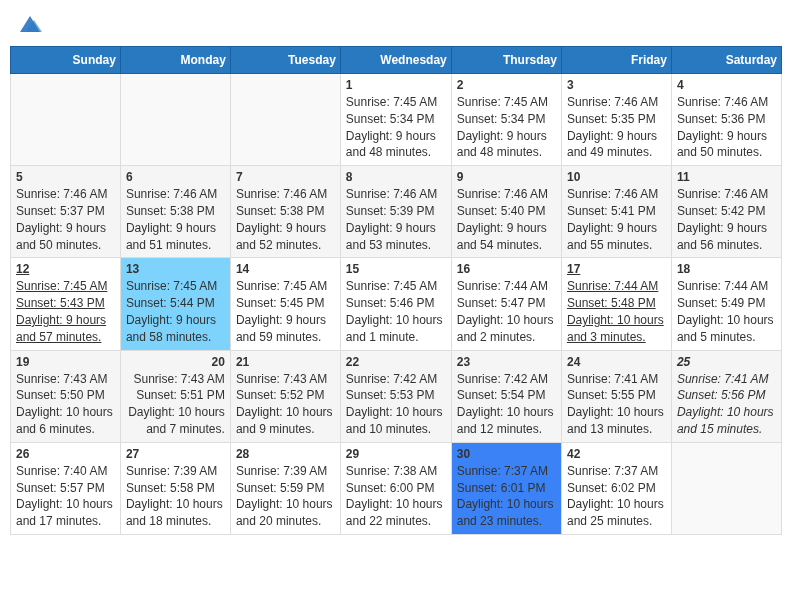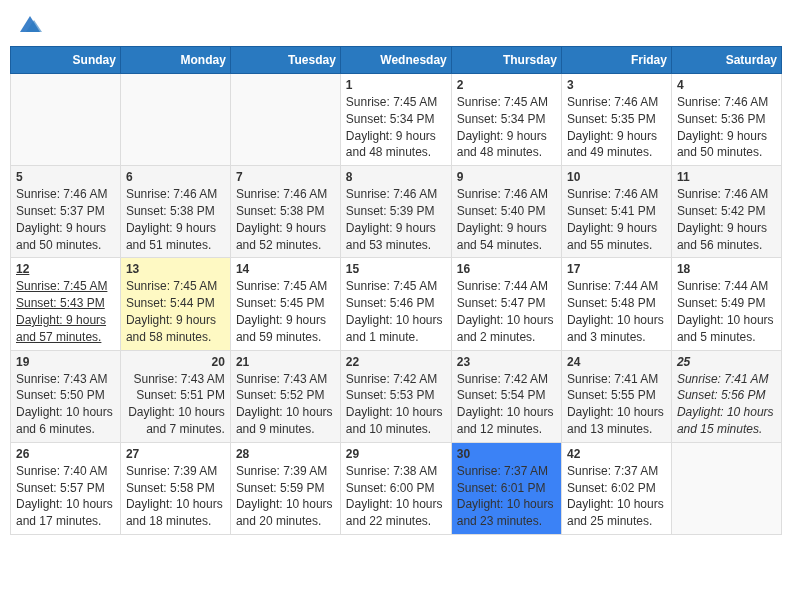--- a/index.html
+++ b/index.html
@@ -218,21 +218,21 @@
         </td>
       </tr>
       <tr>
         <td style="background-color: rgb(255, 255, 255); text-decoration: underline;">
           <span class="day-num">12</span>
           <div class="day-info" style="white-space: pre-line;">Sunrise: 7:45 AM
 Sunset: 5:43 PM
 Daylight: 9 hours
 and 57 minutes.</div>
         </td>
-        <td style="background-color: #fef9c3;">
+        <td style="background-color: #7dd3fc;">
           <span class="day-num">13</span>
           <div class="day-info" style="white-space: pre-line;">Sunrise: 7:45 AM
 Sunset: 5:44 PM
 Daylight: 9 hours
 and 58 minutes.</div>
         </td>
         <td style="background-color: rgb(255, 255, 255);">
           <span class="day-num">14</span>
           <div class="day-info" style="white-space: pre-line;">Sunrise: 7:45 AM
 Sunset: 5:45 PM
@@ -246,21 +246,21 @@
 Daylight: 10 hours
 and 1 minute.</div>
         </td>
         <td style="background-color: rgb(255, 255, 255);">
           <span class="day-num">16</span>
           <div class="day-info" style="white-space: pre-line;">Sunrise: 7:44 AM
 Sunset: 5:47 PM
 Daylight: 10 hours
 and 2 minutes.</div>
         </td>
-        <td style="background-color: rgb(255, 255, 255);">
+        <td style="background-color: rgb(255, 255, 255); text-decoration: underline;">
           <span class="day-num">17</span>
           <div class="day-info" style="white-space: pre-line;">Sunrise: 7:44 AM
 Sunset: 5:48 PM
 Daylight: 10 hours
 and 3 minutes.</div>
         </td>
         <td style="background-color: rgb(255, 255, 255);">
           <span class="day-num">18</span>
           <div class="day-info" style="white-space: pre-line;">Sunrise: 7:44 AM
 Sunset: 5:49 PM

